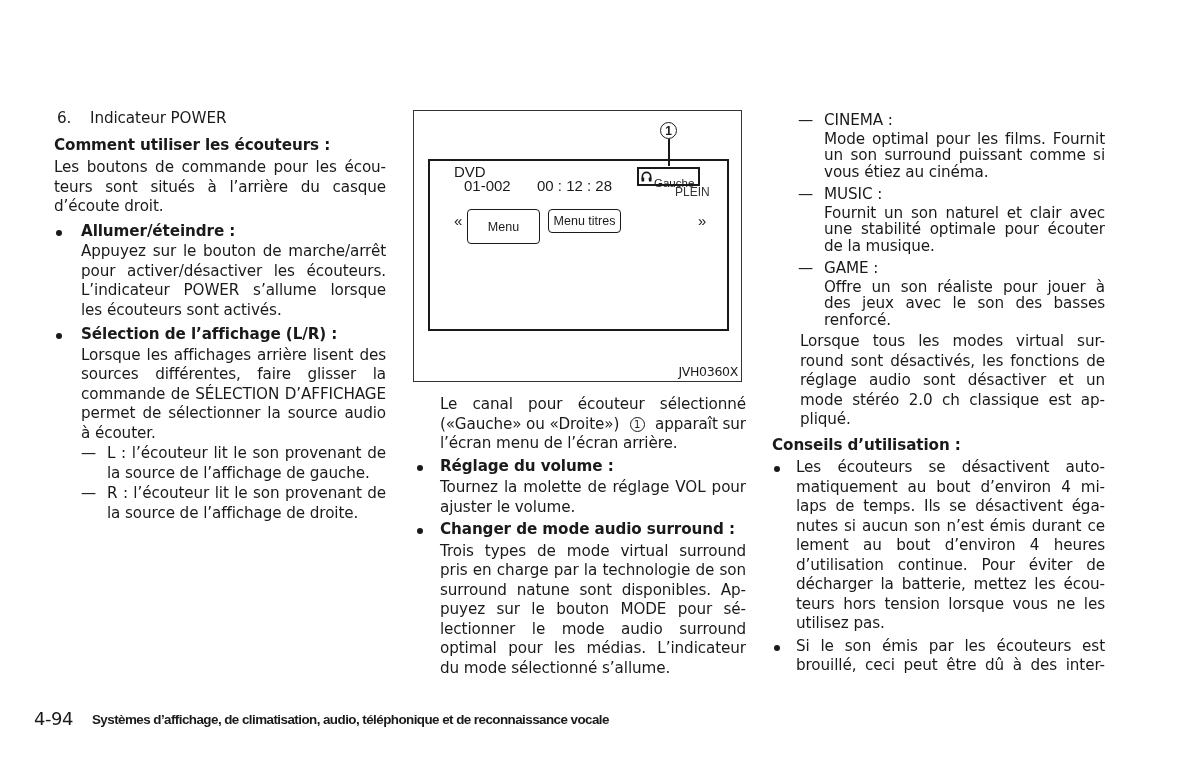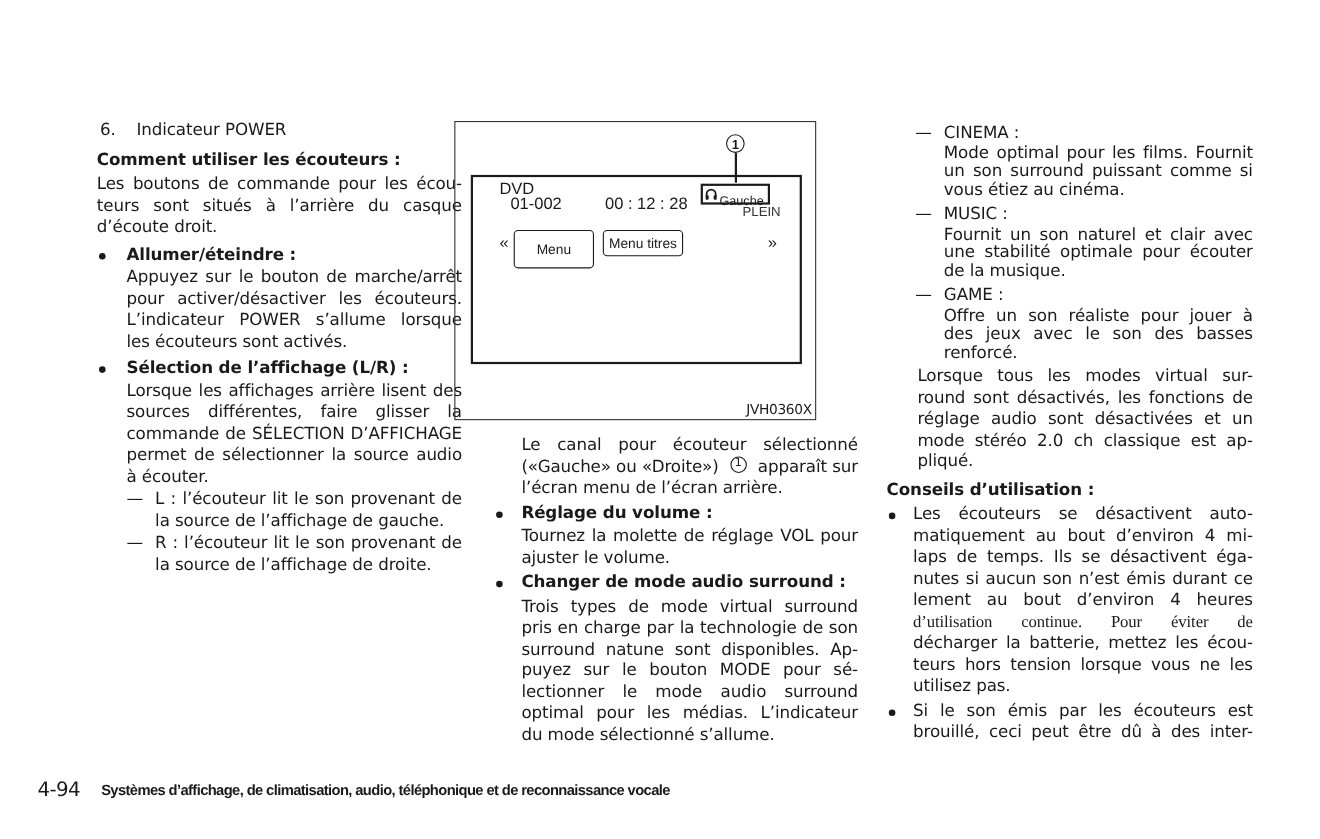--- a/index.html
+++ b/index.html
@@ -13,21 +13,20 @@
       position: relative;
       overflow: hidden;
       font-family: "DejaVu Sans", sans-serif;
       color: #1a1a1a;
     }
     .col {
       position: absolute;
       font-size: 15.2px;
       line-height: 19.5px;
       letter-spacing: -0.1px;
-      margin-left: 34px;
     }
     .col p { margin: 0; text-align: justify; }
     .bold { font-weight: bold; }
     .bullet-item {
       position: relative;
     }
     .bullet-dot {
       position: absolute;
       width: 6px;
       height: 6px;
@@ -178,21 +177,21 @@
 <div id="figure">
 
   <div class="callout-circle" style="left:246px; top:11px;">
     <span>1</span>
   </div>
   <div style="position:absolute; left:254px; top:28px; width:1.8px; height:27px; background:#1a1a1a;"></div>
 
   <div id="screen">
     <span class="scr-text" style="left:24px; top:2px; font-size:15px;text-align:center;">DVD</span>
     <span class="scr-text" style="left:34px; top:16px; font-size:15px;">01-002</span>
-    <span class="scr-text" style="left:120px; top:16px; font-size:15px;">00 : 12 : 28</span>
+    <span class="scr-text" style="left:107px; top:16px; font-size:15px;">00 : 12 : 28</span>
     <span class="scr-text" style="left:245px; top:24px; font-size:12px; color:#333;">PLEIN</span>
 
     <div style="position:absolute; left:207px; top:6px; width:63px; height:19px; border:2.5px solid #1a1a1a; box-sizing:border-box; background:#fff; display:flex; align-items:center; padding-left:2px;">
       <svg width="11" height="11" viewBox="0 0 12 12" style="margin-right:2px;">
         <path d="M1.5 8 V6 A4.5 4.5 0 0 1 10.5 6 V8" fill="none" stroke="#1a1a1a" stroke-width="1.8"></path>
         <rect x="0.5" y="7" width="3" height="4.5" rx="1" fill="#1a1a1a"></rect>
         <rect x="8.5" y="7" width="3" height="4.5" rx="1" fill="#1a1a1a"></rect>
       </svg>
       <span style="font-size:11.5px; white-space:nowrap;margin-top:13px;">Gauche</span>
     </div>
@@ -206,21 +205,21 @@
     </div>
     <span class="scr-text" style="left:268px; top:51px; font-size:15px;">»</span>
   </div>
 
   <span style="position:absolute; right:3px; bottom:2px; font-family:'DejaVu Sans', sans-serif; font-size:12.5px; letter-spacing:-0.3px;">JVH0360X</span>
 </div>
 
 <div id="col2" class="col">
   <div style="padding-left:24px;">
     <p style="text-align-last:justify;">Le canal pour écouteur sélectionné</p>
-    <p style="display:flex; justify-content:space-between; ">
+    <p style="display:flex; justify-content:space-between; align-items:center;">
       <span>(«Gauche» ou «Droite»)</span>
       <span class="inline-circle">
           <span>1</span>
         </span>
       <span>apparaît sur</span>
     </p>
     <p>l’écran menu de l’écran arrière.</p>
   </div>
 
   <div class="bullet-item" style="margin-top:3px; padding-left:24px;">
@@ -272,35 +271,35 @@
     <div style="line-height:16.5px;">
       <p style="text-align-last:justify;">Offre un son réaliste pour jouer à</p>
       <p style="text-align-last:justify;">des jeux avec le son des basses</p>
       <p>renforcé.</p>
     </div>
   </div>
 
   <div style="padding-left:28px; margin-top:4px;">
     <p style="text-align-last:justify;">Lorsque tous les modes virtual sur-</p>
     <p style="text-align-last:justify;">round sont désactivés, les fonctions de</p>
-    <p style="text-align-last:justify;">réglage audio sont désactivées et un</p>
+    <p style="text-align-last:justify;">réglage audio sont désactiver et un</p>
     <p style="text-align-last:justify;">mode stéréo 2.0 ch classique est ap-</p>
     <p>pliqué.</p>
   </div>
 
   <div class="bold" style="margin-top:6px;">Conseils d’utilisation :</div>
 
   <div class="bullet-item" style="padding-left:24px; margin-top:3px;">
     <span class="bullet-dot" style="left:2px; top:8px;"></span>
     <p style="text-align-last:justify;">Les écouteurs se désactivent auto-</p>
     <p style="text-align-last:justify;">matiquement au bout d’environ 4 mi-</p>
     <p style="text-align-last:justify;">laps de temps. Ils se désactivent éga-</p>
     <p style="text-align-last:justify;">nutes si aucun son n’est émis durant ce</p>
     <p style="text-align-last:justify;">lement au bout d’environ 4 heures</p>
-    <p style="text-align-last:justify;font-family:Liberation Serif, serif;">d’utilisation continue. Pour éviter de</p>
+    <p style="text-align-last:justify;">d’utilisation continue. Pour éviter de</p>
     <p style="text-align-last:justify;">décharger la batterie, mettez les écou-</p>
     <p style="text-align-last:justify;">teurs hors tension lorsque vous ne les</p>
     <p>utilisez pas.</p>
   </div>
   <div class="bullet-item" style="padding-left:24px; margin-top:3px;">
     <span class="bullet-dot" style="left:2px; top:8px;"></span>
     <p style="text-align-last:justify;">Si le son émis par les écouteurs est</p>
     <p style="text-align-last:justify;">brouillé, ceci peut être dû à des inter-</p>
   </div>
 </div>

